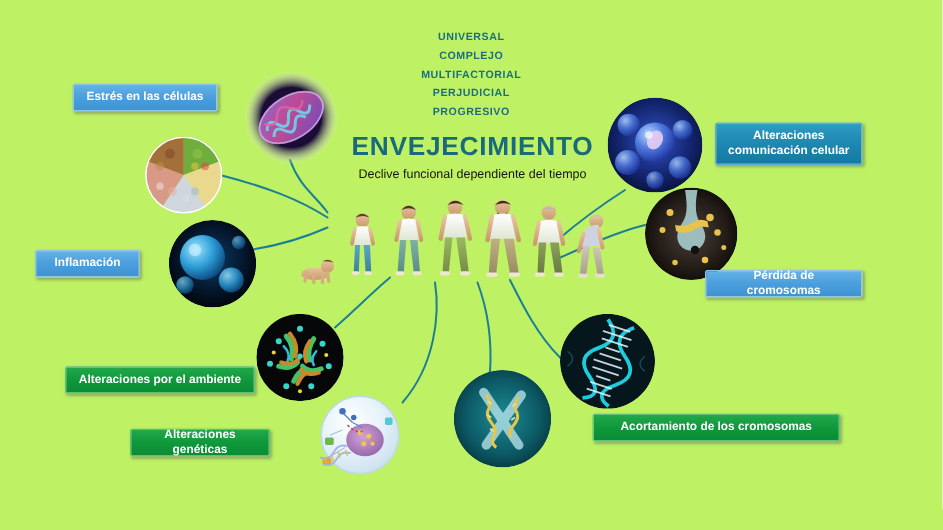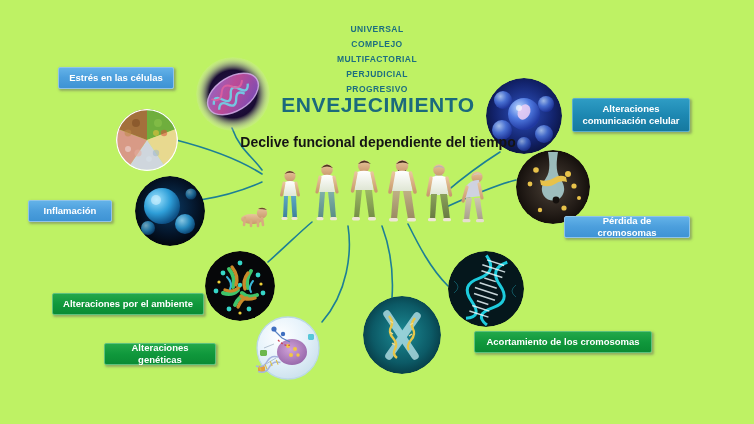--- a/index.html
+++ b/index.html
@@ -34,35 +34,35 @@
     font-size:8.5px;
     font-weight:bold;
     letter-spacing:.45px;
     color:#1d6f80;
     line-height:15px;
   }
 
   
   .title{
     position:absolute;
-    left:238px; top:93px;
+    left:238px; top:106px;
     width:280px;
     text-align:center;
     font-size:21px;
     font-weight:bold;
     letter-spacing:.6px;
     color:#1b6a7c;
   }
   .subtitle{
     position:absolute;
     left:228px; top:134px;
     width:300px;
     text-align:center;
-    font-size:14px;
-    font-weight:bold;
+    font-size:10px;
+    font-weight:normal;
     color:#141414;
   }
 
   
   .chip{
     position:absolute;
     box-sizing:border-box;
     color:#ffffff;
     font-weight:bold;
     font-size:9.5px;
@@ -539,20 +539,20 @@
   <div class="subtitle">Declive funcional dependiente del tiempo</div>
 
   <div class="chip blue" style="left:58px;top:67px;width:116px;height:22px;">Estrés en las células</div>
 
   <div class="chip blue" style="left:28px;top:200px;width:84px;height:22px;">Inflamación</div>
 
   <div class="chip green" style="left:52px;top:293px;width:152px;height:22px;">Alteraciones por el ambiente</div>
 
   <div class="chip green" style="left:104px;top:343px;width:112px;height:22px;">Alteraciones genéticas</div>
 
-  <div class="chip green" style="left:474px;top:331px;width:178px;height:22px;">Acortamiento de los cromosomas</div>
+  <div class="chip green" style="left:474px;top:331px;width:198px;height:22px;">Acortamiento de los cromosomas</div>
 
   <div class="chip blue" style="left:564px;top:216px;width:126px;height:22px;">Pérdida de cromosomas</div>
 
   <div class="chip teal" style="left:572px;top:98px;width:118px;height:34px;text-align:center;">Alteraciones
 comunicación celular</div>
 
 </div>
 
 </body></html>

